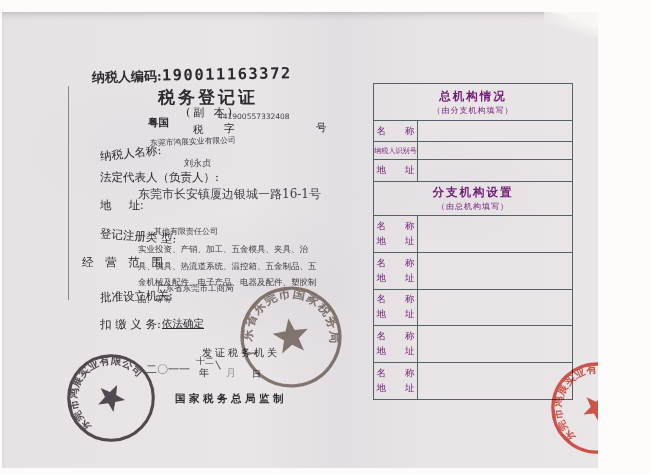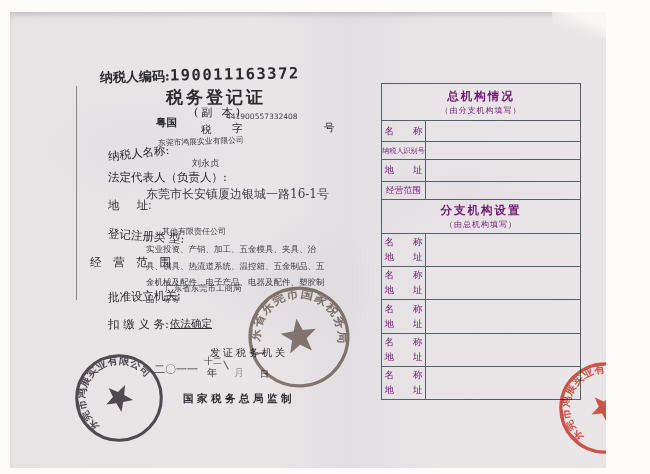--- a/index.html
+++ b/index.html
@@ -1,17 +1,17 @@
 <!DOCTYPE html>
 <html><head>
 <meta charset="utf-8">
 <style>
   html,body{margin:0;padding:0;background:#fdfcfa;}
   #canvas{position:relative;width:598px;height:474px;overflow:hidden;background:#fdfcfa;
-          font-family:"DejaVu Serif","Liberation Serif",serif;margin-left:8px;}
+          font-family:"DejaVu Serif","Liberation Serif",serif;}
   
   .paper{position:absolute;left:2px;top:12px;width:648px;height:456px;
          background:
            radial-gradient(ellipse at 22% 30%, rgba(150,140,160,.07), transparent 18%),
            radial-gradient(ellipse at 40% 60%, rgba(130,125,140,.08), transparent 20%),
            radial-gradient(ellipse at 70% 40%, rgba(150,140,160,.06), transparent 16%),
            linear-gradient(90deg,#e7e3e5 0%,#eae6e8 38%,#e2dee1 52%,#e9e5e7 66%,#eae5e7 100%);
          box-shadow:inset 0 6px 8px -6px rgba(90,85,90,.45);}
   .right-margin{position:absolute;left:598px;top:12px;width:50px;height:456px;
          background:linear-gradient(90deg,#ece5e7,#f4eef0 40%,#f1eaec);}
@@ -105,24 +105,20 @@
       <div class="rt-value"></div>
     </div>
     <div class="rt-row" style="height:18px;">
       <div class="rt-label small">纳税人识别号</div>
       <div class="rt-value"></div>
     </div>
     <div class="rt-row" style="height:22px;">
       <div class="rt-label">地　　址</div>
       <div class="rt-value"></div>
     </div>
-    <div class="rt-row" style="height:18px;">
-      <div class="rt-label" style="letter-spacing:0;font-size:8.8px;">经营范围</div>
-      <div class="rt-value"></div>
-    </div>
     <div class="rt-head" style="height:34px;border-top:1px solid #53626a;box-sizing:border-box;">
       <div class="rt-title">分支机构设置</div>
       <div class="rt-sub">（由总机构填写）</div>
     </div>
     <div class="rt-pairs">
       <div class="pair">
         <div class="pair-labels">
           <span>名　　称</span>
           <span>地　　址</span>
         </div>

